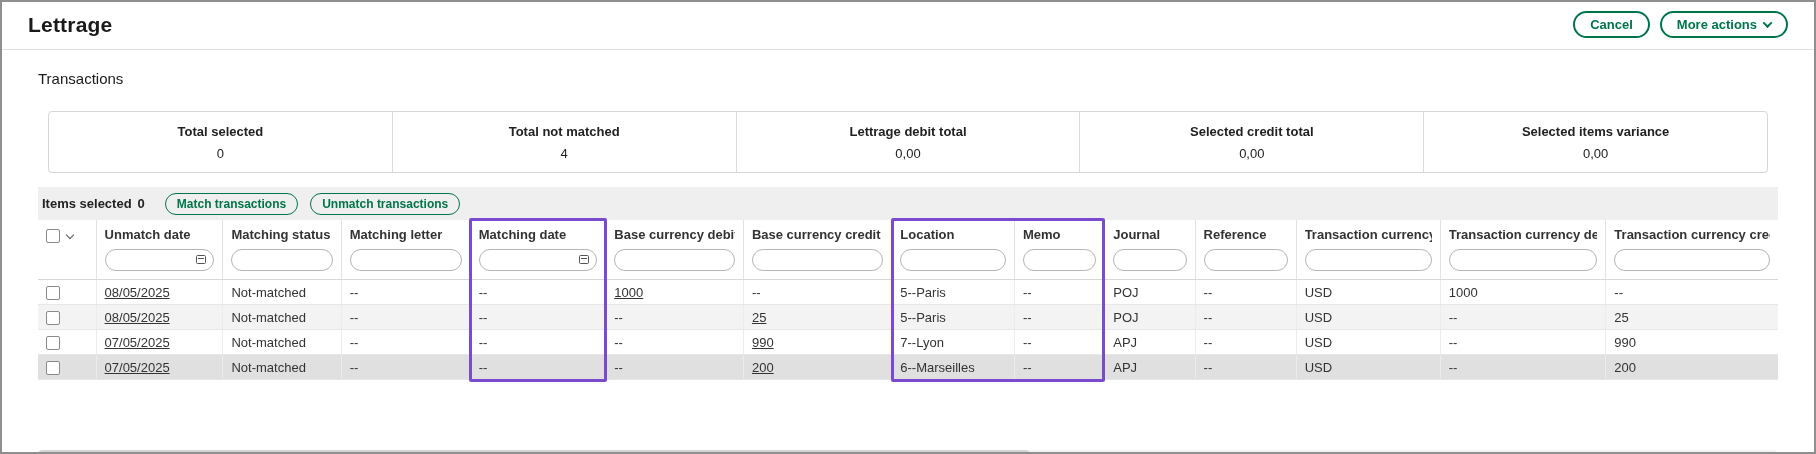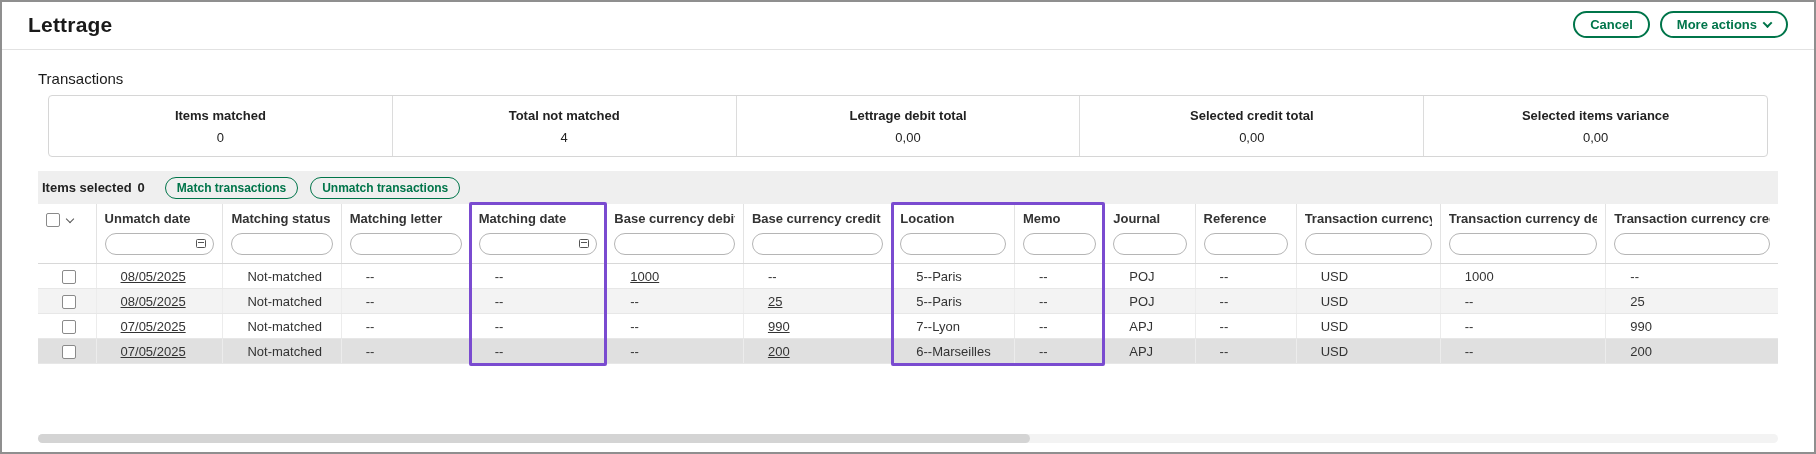--- a/index.html
+++ b/index.html
@@ -37,21 +37,21 @@
   }
   .chev {
     width: 7px; height: 7px;
     border-right: 2px solid var(--accent, #00754A);
     border-bottom: 2px solid var(--accent, #00754A);
     transform: rotate(45deg) translate(-1px,-1px);
     display: inline-block;
   }
   
   .content { padding: 14px 36px 0; }
-  .section-title { font-size: 15px; color: #1a1a1a; margin: 6px 0 8px; font-weight: 400; }
+  .section-title { font-size: 15px; color: #1a1a1a; margin: 6px 0 24px; font-weight: 400; }
   .summary {
     display: flex;
     border: 1px solid #d6d6d6; border-radius: 4px;
     margin: 0 10px 14px; height: 62px; background: #fff;
   }
   .seg {
     flex: 1; display: flex; flex-direction: column;
     align-items: center; justify-content: center; gap: 7px;
     border-left: 1px solid #dcdcdc;
   }
@@ -83,21 +83,21 @@
     font-family: inherit; outline: none;
   }
   .cal {
     position: absolute; right: 8px; top: 6px;
     width: 10px; height: 9px;
     border: 1px solid #555; border-radius: 1.5px; background:#fff;
   }
   .cal::before { content: ""; position: absolute; left: 1px; right: 1px; top: 1.5px; height: 1.5px; background: #555; }
   td {
     font-size: 13px; color: #333;
-    padding: 4px 24px; height: 25px;
+    padding: 4px 8px; height: 25px;
     border-right: 1px solid #ececec; border-bottom: 1px solid #e7e7e7;
     white-space: nowrap; overflow: hidden; background:#fff;
   }
   td:last-child { border-right: none; }
   tr.alt td { background: #f3f3f3; }
   tr.hovered td { background: #e0e0e0; }
   .cb {
     display: inline-block; width: 14px; height: 14px;
     border: 1px solid #8a8a8a; border-radius: 2px; background: #fff;
     vertical-align: middle; cursor: pointer;
@@ -138,21 +138,21 @@
         <span class="chev"></span>
       </button>
     </div>
   </header>
 
   <main class="content">
     <div class="section-title">Transactions</div>
 
     <div class="summary" id="summary">
         <div class="seg">
-          <div class="seg-label">Items matched</div>
+          <div class="seg-label">Total selected</div>
           <div class="seg-value">0</div>
         </div>
         <div class="seg">
           <div class="seg-label">Total not matched</div>
           <div class="seg-value">4</div>
         </div>
         <div class="seg">
           <div class="seg-label">Lettrage debit total</div>
           <div class="seg-value">0,00</div>
         </div>

